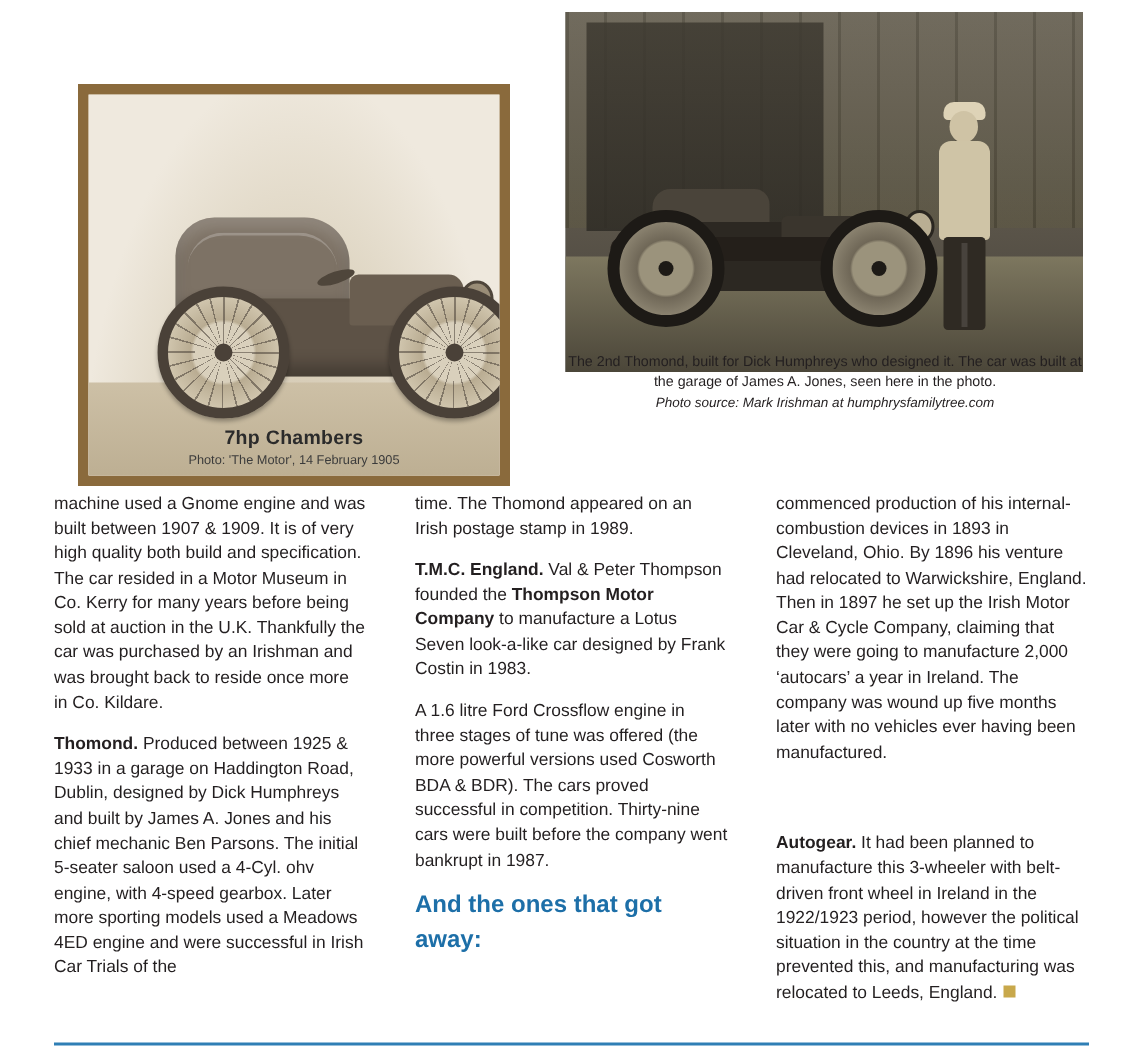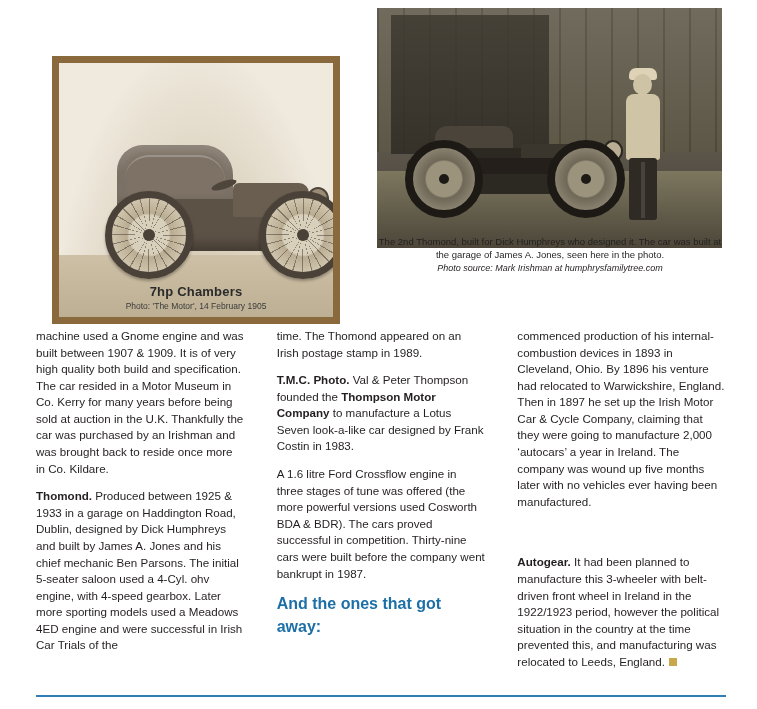--- a/index.html
+++ b/index.html
@@ -380,21 +380,21 @@
 
 <div class="columns">
 
   <div class="col">
     <p>machine used a Gnome engine and was built between 1907 &amp; 1909. It is of very high quality both build and specification. The car resided in a Motor Museum in Co. Kerry for many years before being sold at auction in the U.K. Thankfully the car was purchased by an Irishman and was brought back to reside once more in Co. Kildare.</p>
     <p><b>Thomond.</b><span> Produced between 1925 &amp; 1933 in a garage on Haddington Road, Dublin, designed by Dick Humphreys and built by James A. Jones and his chief mechanic Ben Parsons. The initial 5-seater saloon used a 4-Cyl. ohv engine, with 4-speed gearbox. Later more sporting models used a Meadows 4ED engine and were successful in Irish Car Trials of the</span></p>
   </div>
 
   <div class="col">
     <p>time. The Thomond appeared on an Irish postage stamp in 1989.</p>
-    <p><b>T.M.C. Photo.</b><span> Val &amp; Peter Thompson founded the </span><b>Thompson Motor Company</b><span> to manufacture a Lotus Seven look-a-like car designed by Frank Costin in 1983.</span></p>
+    <p><b>T.M.C. England.</b><span> Val &amp; Peter Thompson founded the </span><b>Thompson Motor Company</b><span> to manufacture a Lotus Seven look-a-like car designed by Frank Costin in 1983.</span></p>
     <p>A 1.6 litre Ford Crossflow engine in three stages of tune was offered (the more powerful versions used Cosworth BDA &amp; BDR). The cars proved successful in competition. Thirty-nine cars were built before the company went bankrupt in 1987.</p>
     <p class="subhead">And the ones that got away:</p>
   </div>
 
   <div class="col">
     <p>commenced production of his internal-combustion devices in 1893 in Cleveland, Ohio. By 1896 his venture had relocated to Warwickshire, England. Then in 1897 he set up the Irish Motor Car &amp; Cycle Company, claiming that they were going to manufacture 2,000 ‘autocars’ a year in Ireland. The company was wound up five months later with no vehicles ever having been manufactured.</p>
     <p class="tight"><b>Autogear.</b><span> It had been planned to manufacture this 3-wheeler with belt-driven front wheel in Ireland in the 1922/1923 period, however the political situation in the country at the time prevented this, and manufacturing was relocated to Leeds, England.</span><span class="endmark"></span></p>
   </div>
 </div>
 

